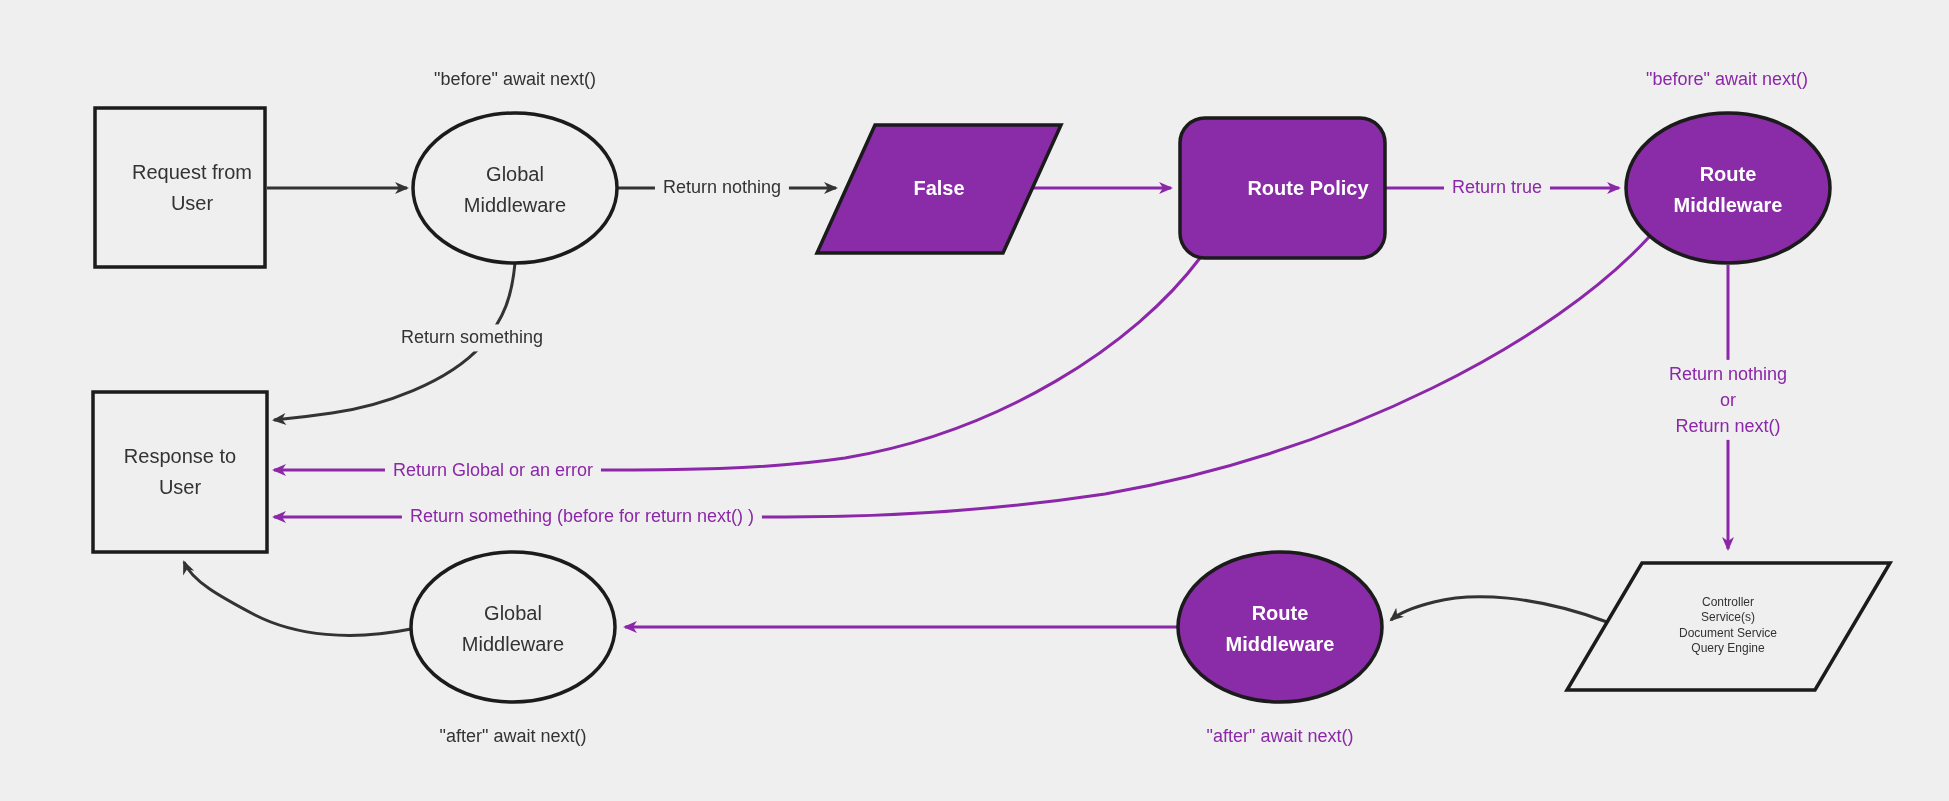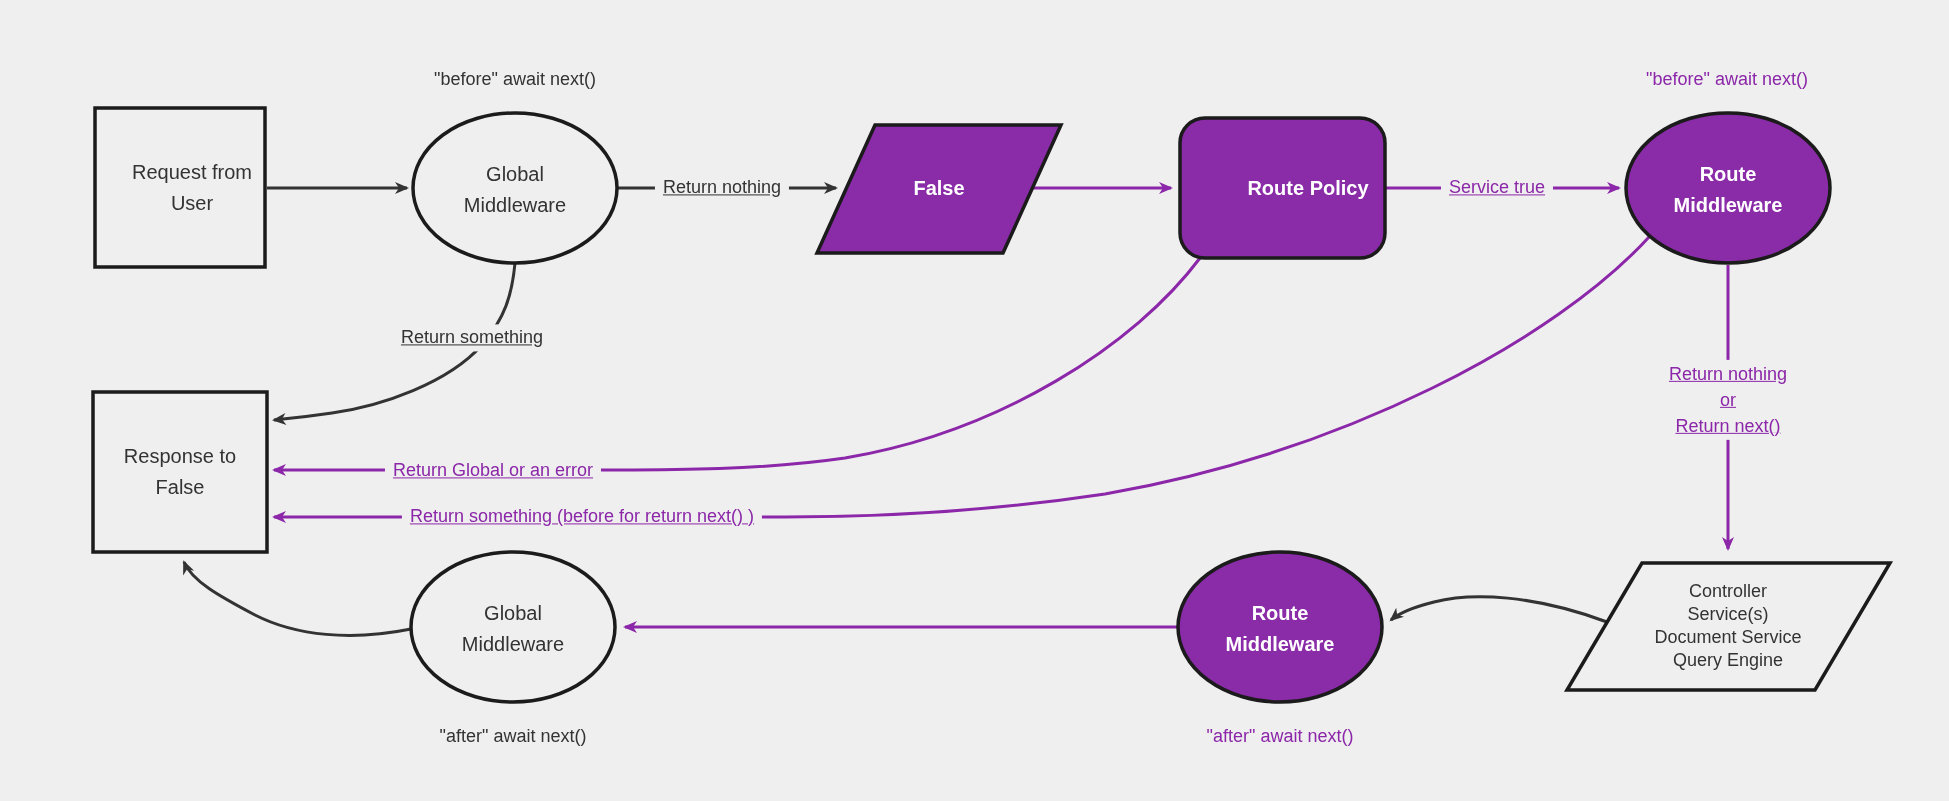--- a/index.html
+++ b/index.html
@@ -13,25 +13,25 @@
   .edge.d { stroke:var(--dark_line,#333333); }
   .edge.p { stroke:var(--purple_line,#8b27a8); }
   .shape-light { fill:var(--light_fill,#efefef); stroke:var(--node_border,#1b1b1b); stroke-width:3.5px; }
   .shape-purple { fill:var(--purple_fill,#8a2ba8); stroke:var(--node_border,#1b1b1b); stroke-width:3.5px; }
   .lbl {
     position:absolute; transform:translate(-50%,-50%);
     text-align:center; font-size:18px; line-height:1.4;
     color:var(--dark_text,#333333); white-space:pre-line;
   }
   .lbl.nowrap { white-space:nowrap; }
-  .lbl.onln { background:var(--background,#efefef); padding:1px 8px;text-decoration:underline; }
+  .lbl.onln { background:var(--background,#efefef); padding:1px 8px; }
   .lbl.purple { color:var(--purple_line,#8b27a8); }
   .node-label { font-size:20px; line-height:1.55; }
   .node-label.bold { font-weight:bold; color:var(--white_text,#ffffff); }
-  .controller-label { font-size:18px; line-height:1.28; }
+  .controller-label { font-size:12px; line-height:1.28; }
 </style>
 </head>
 <body>
 
 <div id="canvas">
 
   <svg id="diagram-svg" width="1949" height="801" viewBox="0 0 1949 801">
     <defs>
       <marker id="arrow-dark" viewBox="0 0 16 14" markerWidth="16" markerHeight="14" refX="13" refY="7" orient="auto" markerUnits="userSpaceOnUse">
         <path d="M1,1 L15,7 L1,13 L5,7 Z" fill="#333333"></path>
@@ -68,25 +68,25 @@
   <div class="lbl node-label" style="left:515px;top:190px;width:130px">Global Middleware</div>
   <div class="lbl node-label bold nowrap" style="left:939px;top:188px">False</div>
   <div class="lbl node-label bold nowrap" style="left:1308px;top:188px">Route Policy</div>
   <div class="lbl node-label bold" style="left:1728px;top:190px;width:130px">Route Middleware</div>
   <div class="lbl controller-label" style="left:1728px;top:626px;width:220px">Controller
 Service(s)
 Document Service
 Query Engine</div>
   <div class="lbl node-label bold" style="left:1280px;top:629px;width:130px">Route Middleware</div>
   <div class="lbl node-label" style="left:513px;top:629px;width:130px">Global Middleware</div>
-  <div class="lbl node-label" style="left:180px;top:472px;width:140px">Response to False</div>
+  <div class="lbl node-label" style="left:180px;top:472px;width:140px">Response to User</div>
 
   <div class="lbl nowrap" style="left:515px;top:80px">"before" await next()</div>
   <div class="lbl nowrap onln" style="left:722px;top:188px">Return nothing</div>
-  <div class="lbl nowrap onln purple" style="left:1497px;top:188px">Service true</div>
+  <div class="lbl nowrap onln purple" style="left:1497px;top:188px">Return true</div>
   <div class="lbl nowrap purple" style="left:1727px;top:80px">"before" await next()</div>
   <div class="lbl nowrap onln" style="left:472px;top:338px">Return something</div>
   <div class="lbl nowrap onln purple" style="left:493px;top:471px">Return Global or an error</div>
   <div class="lbl nowrap onln purple" style="left:582px;top:517px">Return something (before for return next() )</div>
   <div class="lbl onln purple" style="left:1728px;top:400px;line-height:1.45">Return nothing
 or
 Return next()</div>
   <div class="lbl nowrap" style="left:513px;top:737px">"after" await next()</div>
   <div class="lbl nowrap purple" style="left:1280px;top:737px">"after" await next()</div>
 

